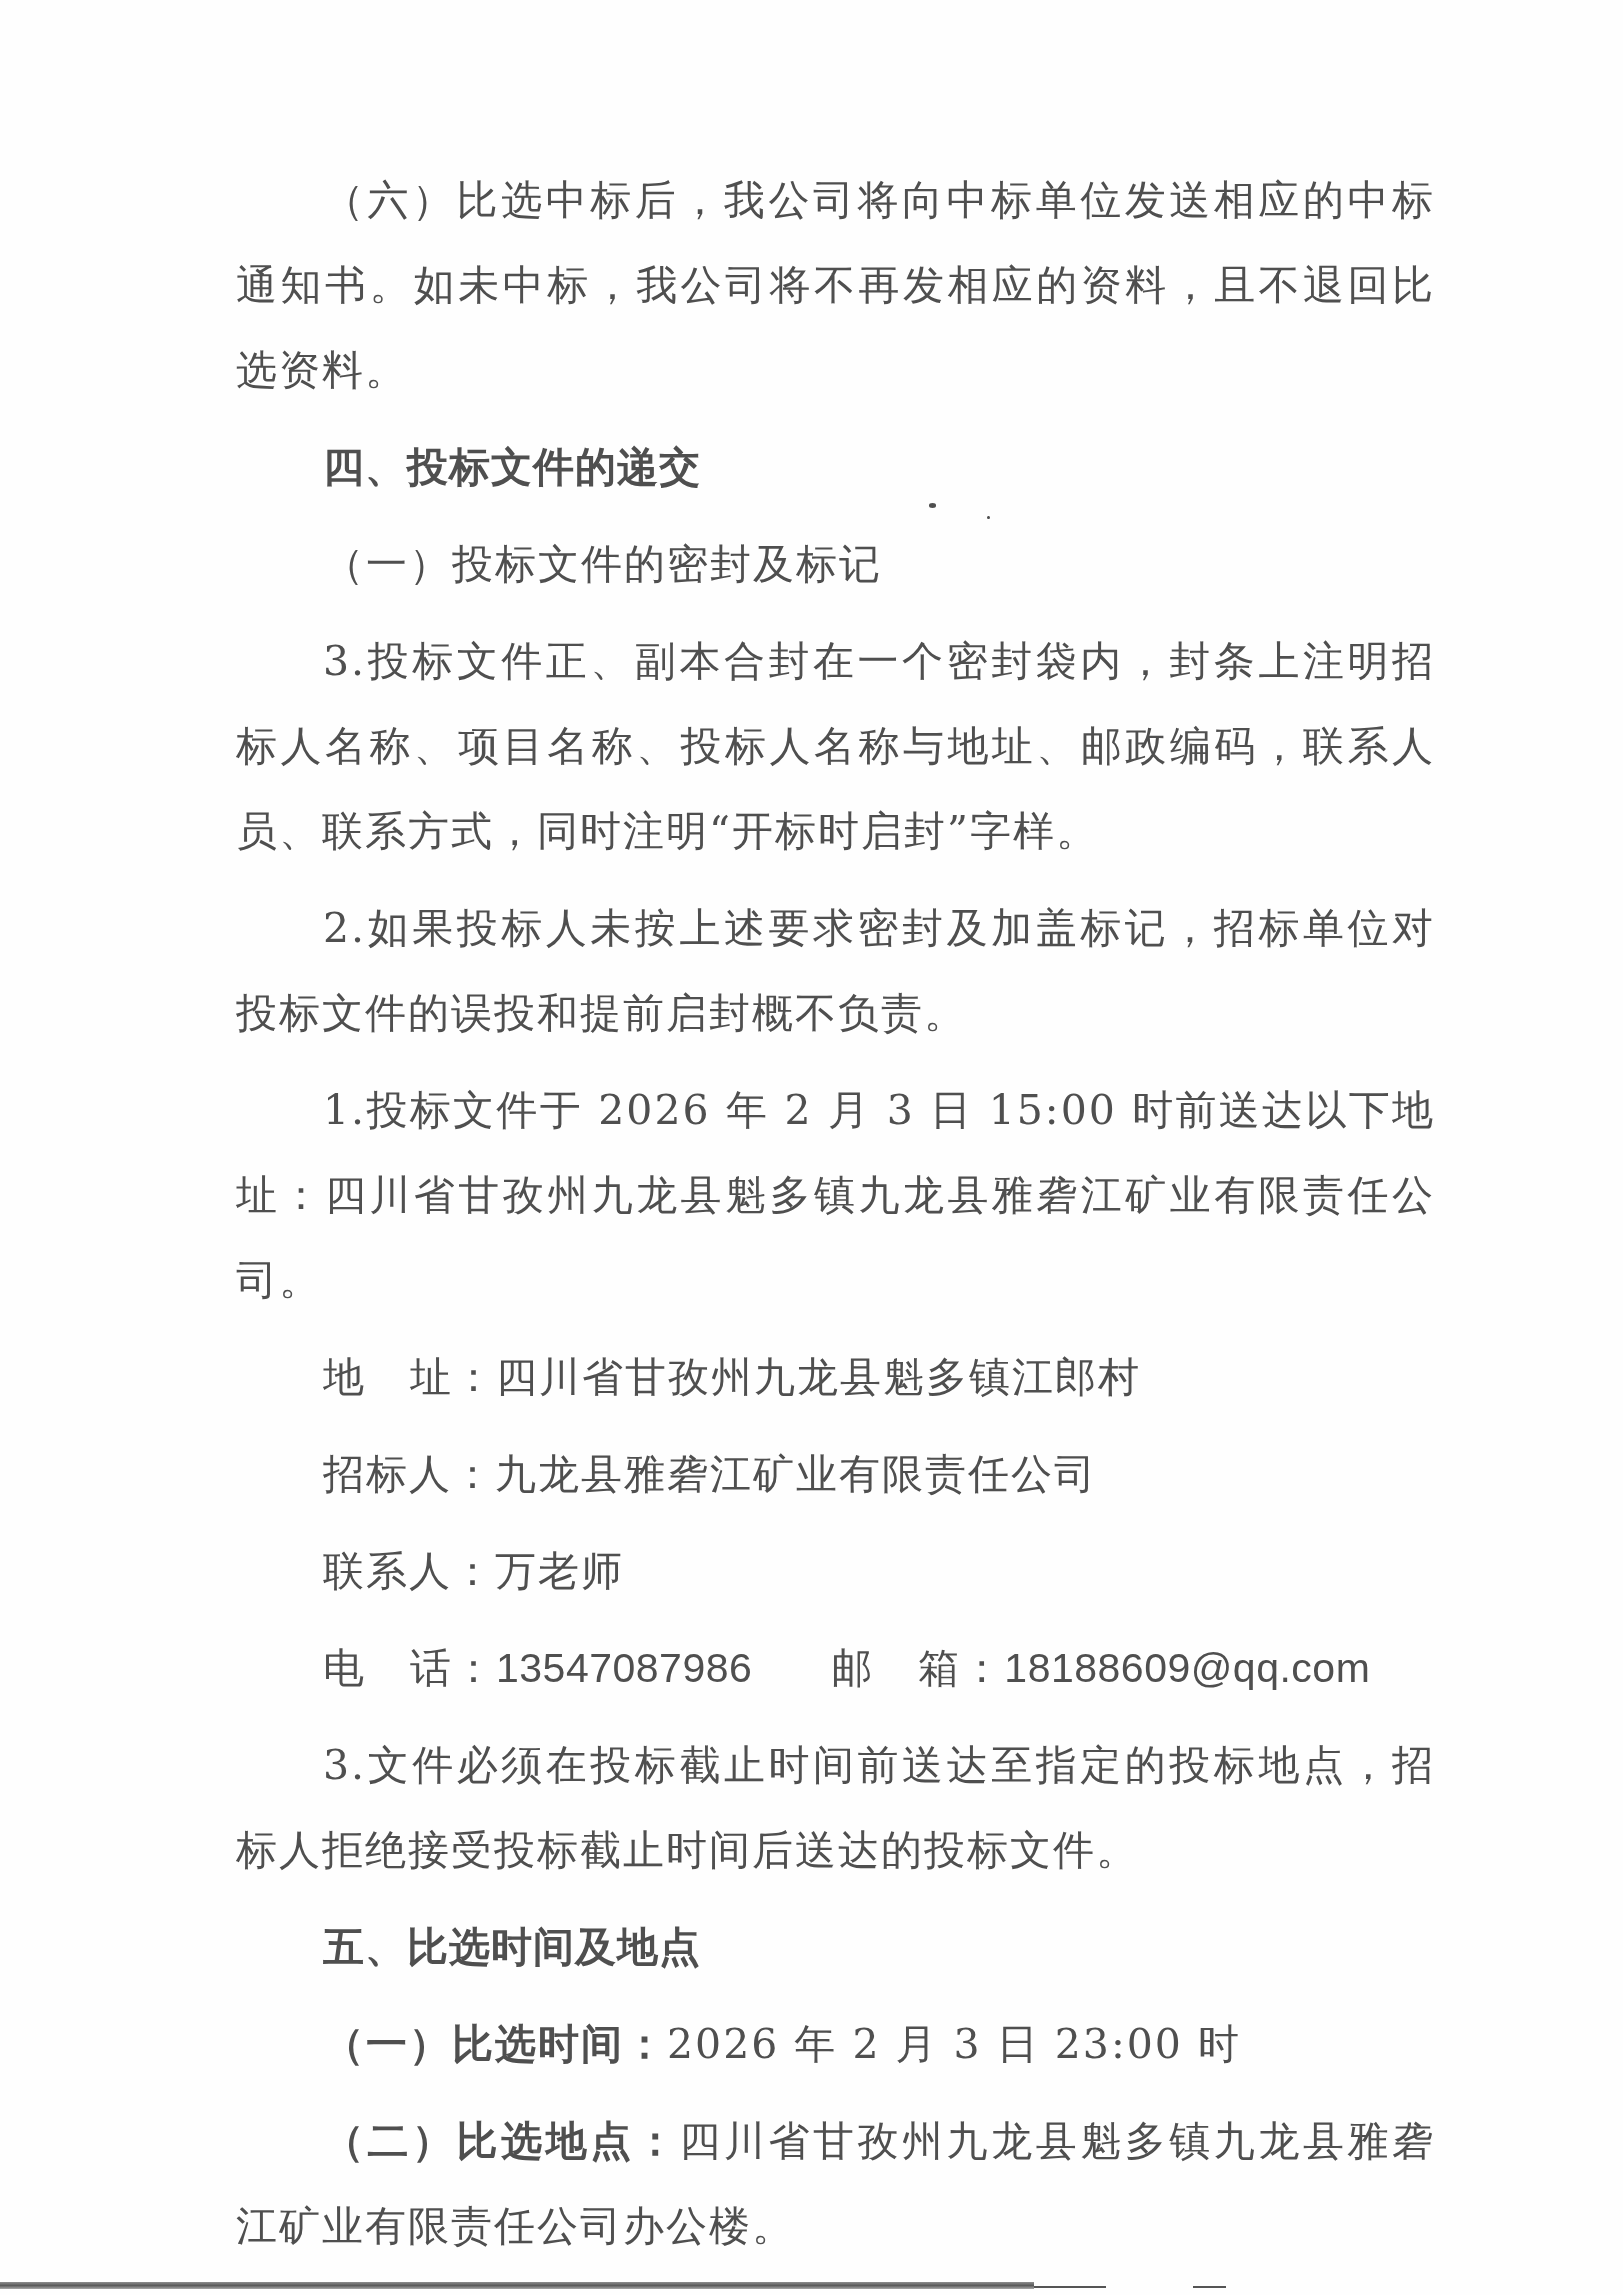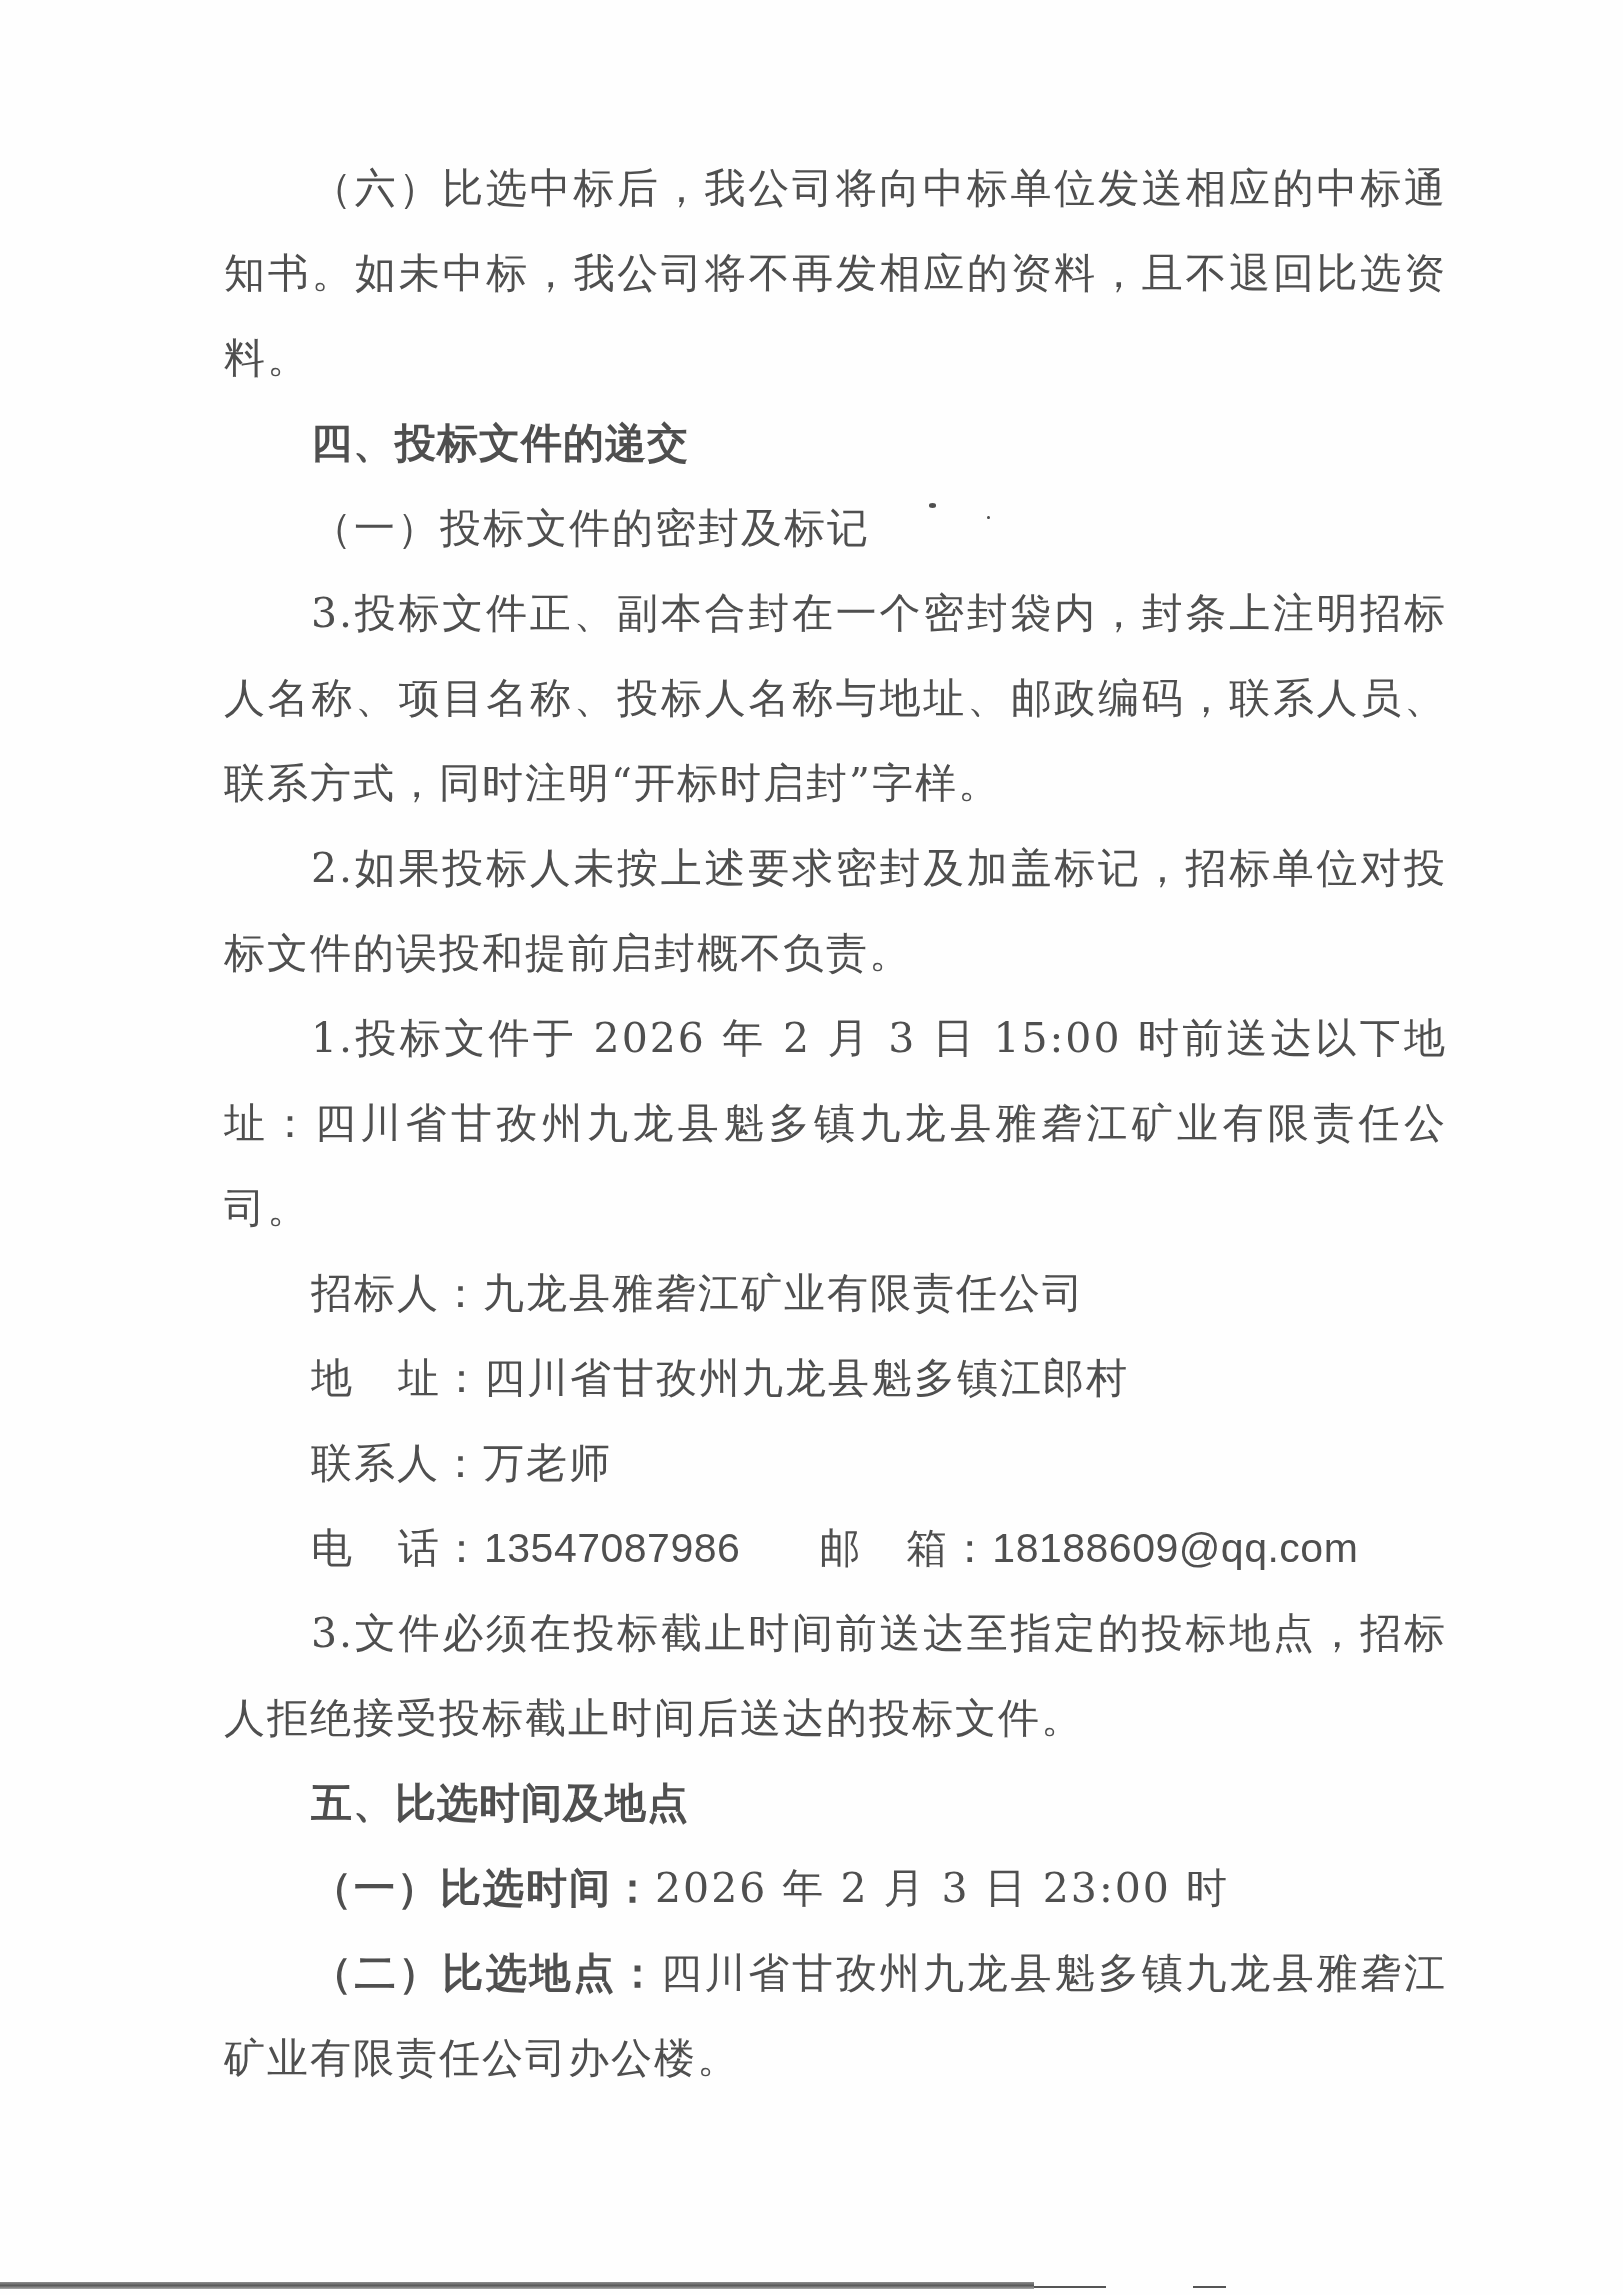--- a/index.html
+++ b/index.html
@@ -27,21 +27,21 @@
       left: 224px;
       top: 146px;
       width: 1223px;
       font-family: "DejaVu Serif", "Liberation Serif", serif;
       font-size: 41px;
       line-height: 85px;
       letter-spacing: 2px;
       text-align: justify;
     }
     .para {
-      margin: 0;
+      margin: 12px;
       padding: 0;
     }
     .indent {
       text-indent: 87px;
     }
     .heading {
       font-family: Liberation Serif, serif;
       font-weight: bold;
       text-indent: 87px;
       letter-spacing: 1px;
@@ -103,23 +103,23 @@
     <p class="para subheading">（一）投标文件的密封及标记</p>
 
     <p class="para indent">3.投标文件正、副本合封在一个密封袋内，封条上注明招标人名称、项目名称、投标人名称与地址、邮政编码，联系人员、联系方式，同时注明“开标时启封”字样。</p>
 
     <p class="para indent">2.如果投标人未按上述要求密封及加盖标记，招标单位对投标文件的误投和提前启封概不负责。</p>
 
 
     <p class="para indent">1.投标文件于 2026 年 2 月 3 日 15:00 时前送达以下地址：四川省甘孜州九龙县魁多镇九龙县雅砻江矿业有限责任公司。</p>
 
 
+    <p class="para contact-line"><span>地</span><span class="label-gap"></span><span>址：</span><span>四川省甘孜州九龙县魁多镇江郎村</span></p>
+
     <p class="para contact-line"><span>招标人：</span><span>九龙县雅砻江矿业有限责任公司</span></p>
-
-    <p class="para contact-line"><span>地</span><span class="label-gap"></span><span>址：</span><span>四川省甘孜州九龙县魁多镇江郎村</span></p>
 
     <p class="para contact-line"><span>联系人：</span><span>万老师</span></p>
 
     <p class="para contact-line"><span>电</span><span class="label-gap"></span><span>话：</span><span class="mono">13547087986</span><span class="gap"></span><span>邮</span><span class="label-gap"></span><span>箱：</span><span class="mono">18188609@qq.com</span></p>
 
     <p class="para indent">3.文件必须在投标截止时间前送达至指定的投标地点，招标人拒绝接受投标截止时间后送达的投标文件。</p>
 
     <p class="para heading">五、比选时间及地点</p>
 
     <p class="para subheading"><span class="bold-label">（一）比选时间：</span><span>2026 年 2 月 3 日 23:00 时</span></p>

